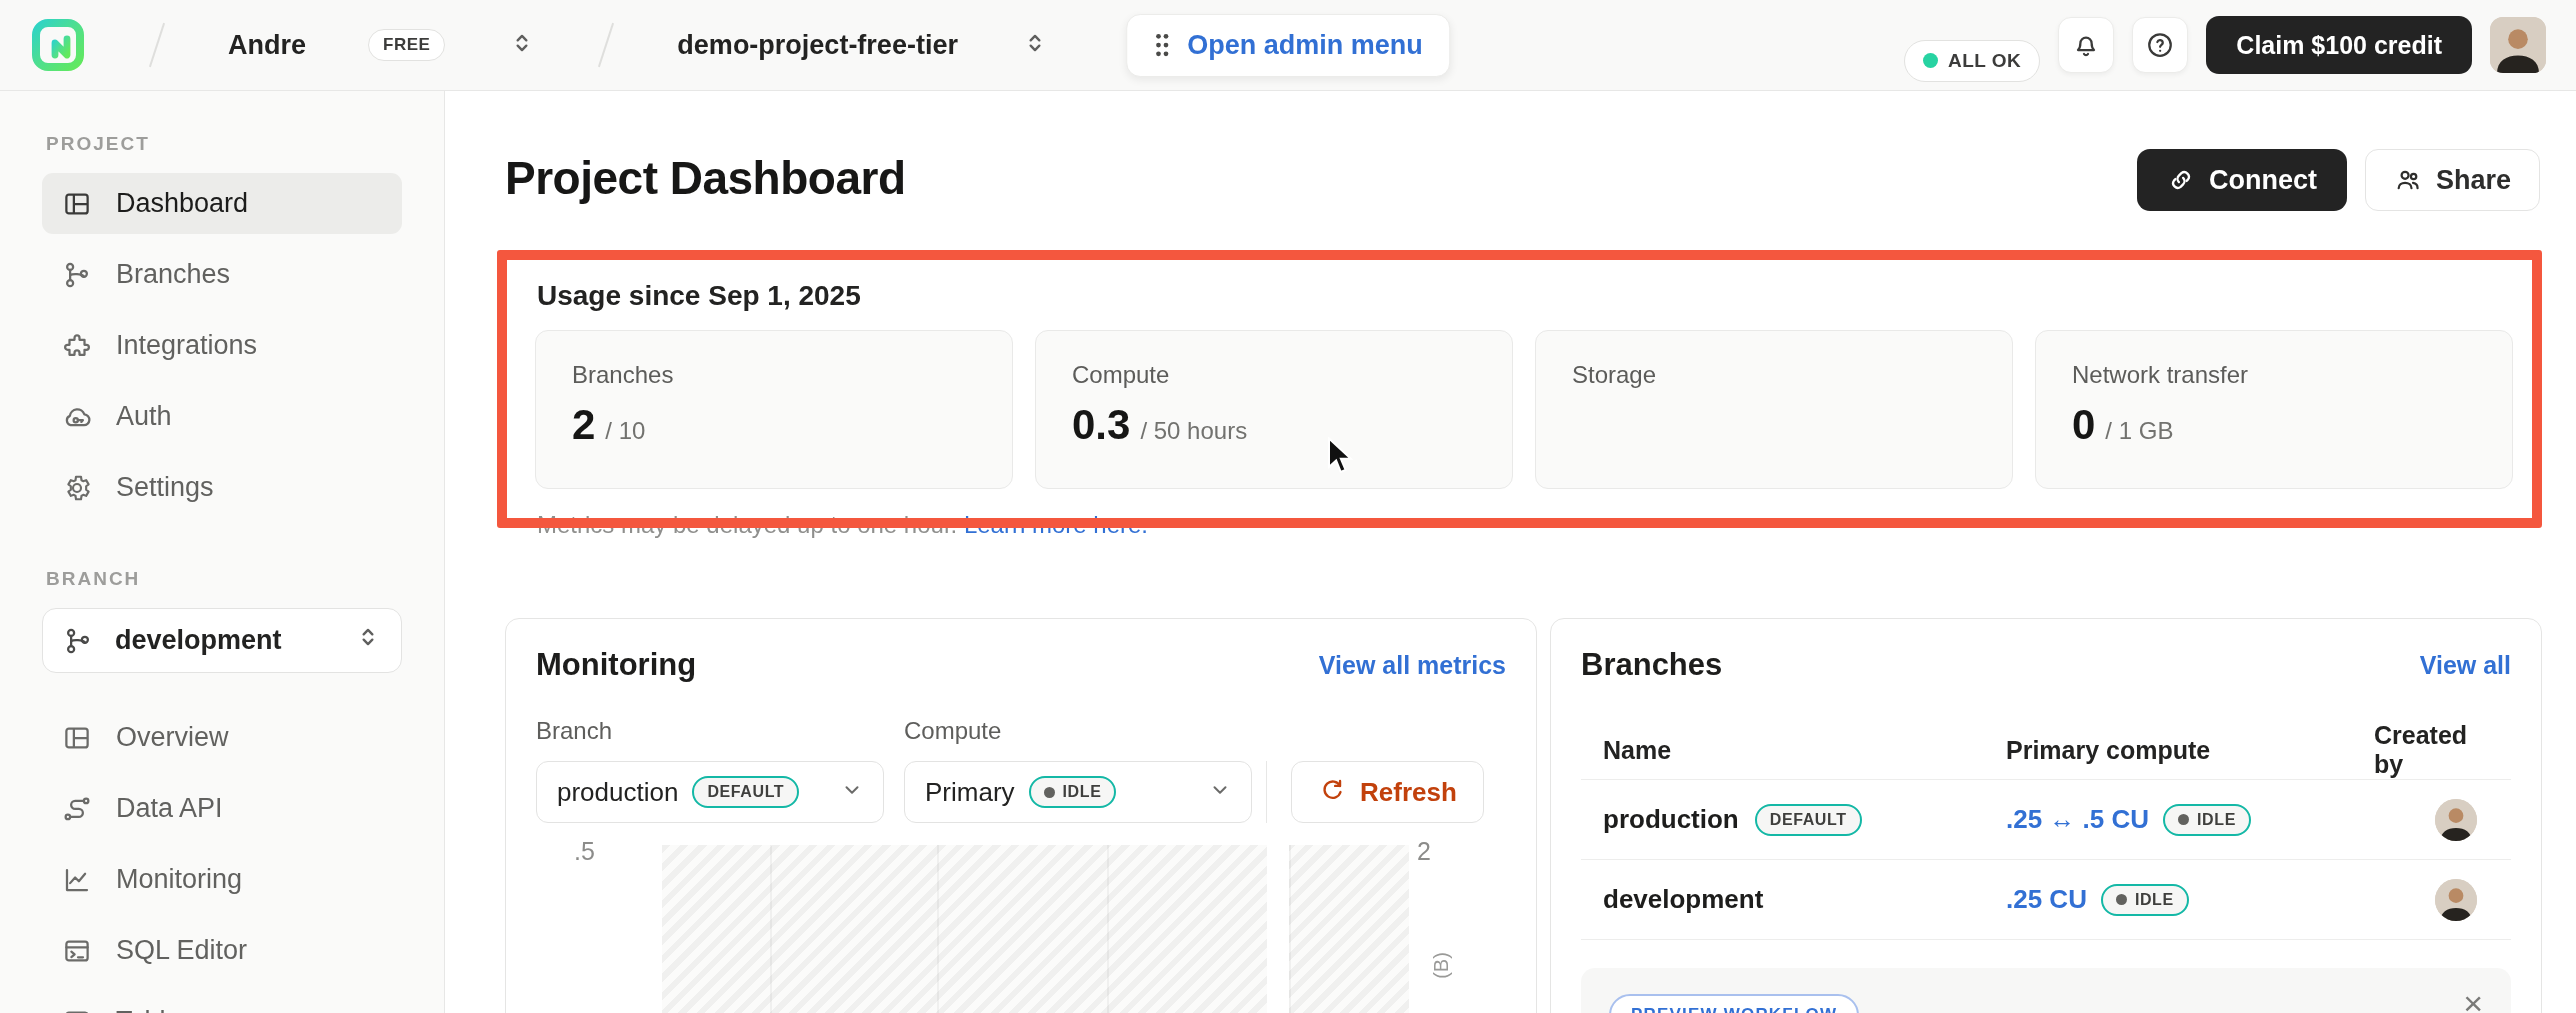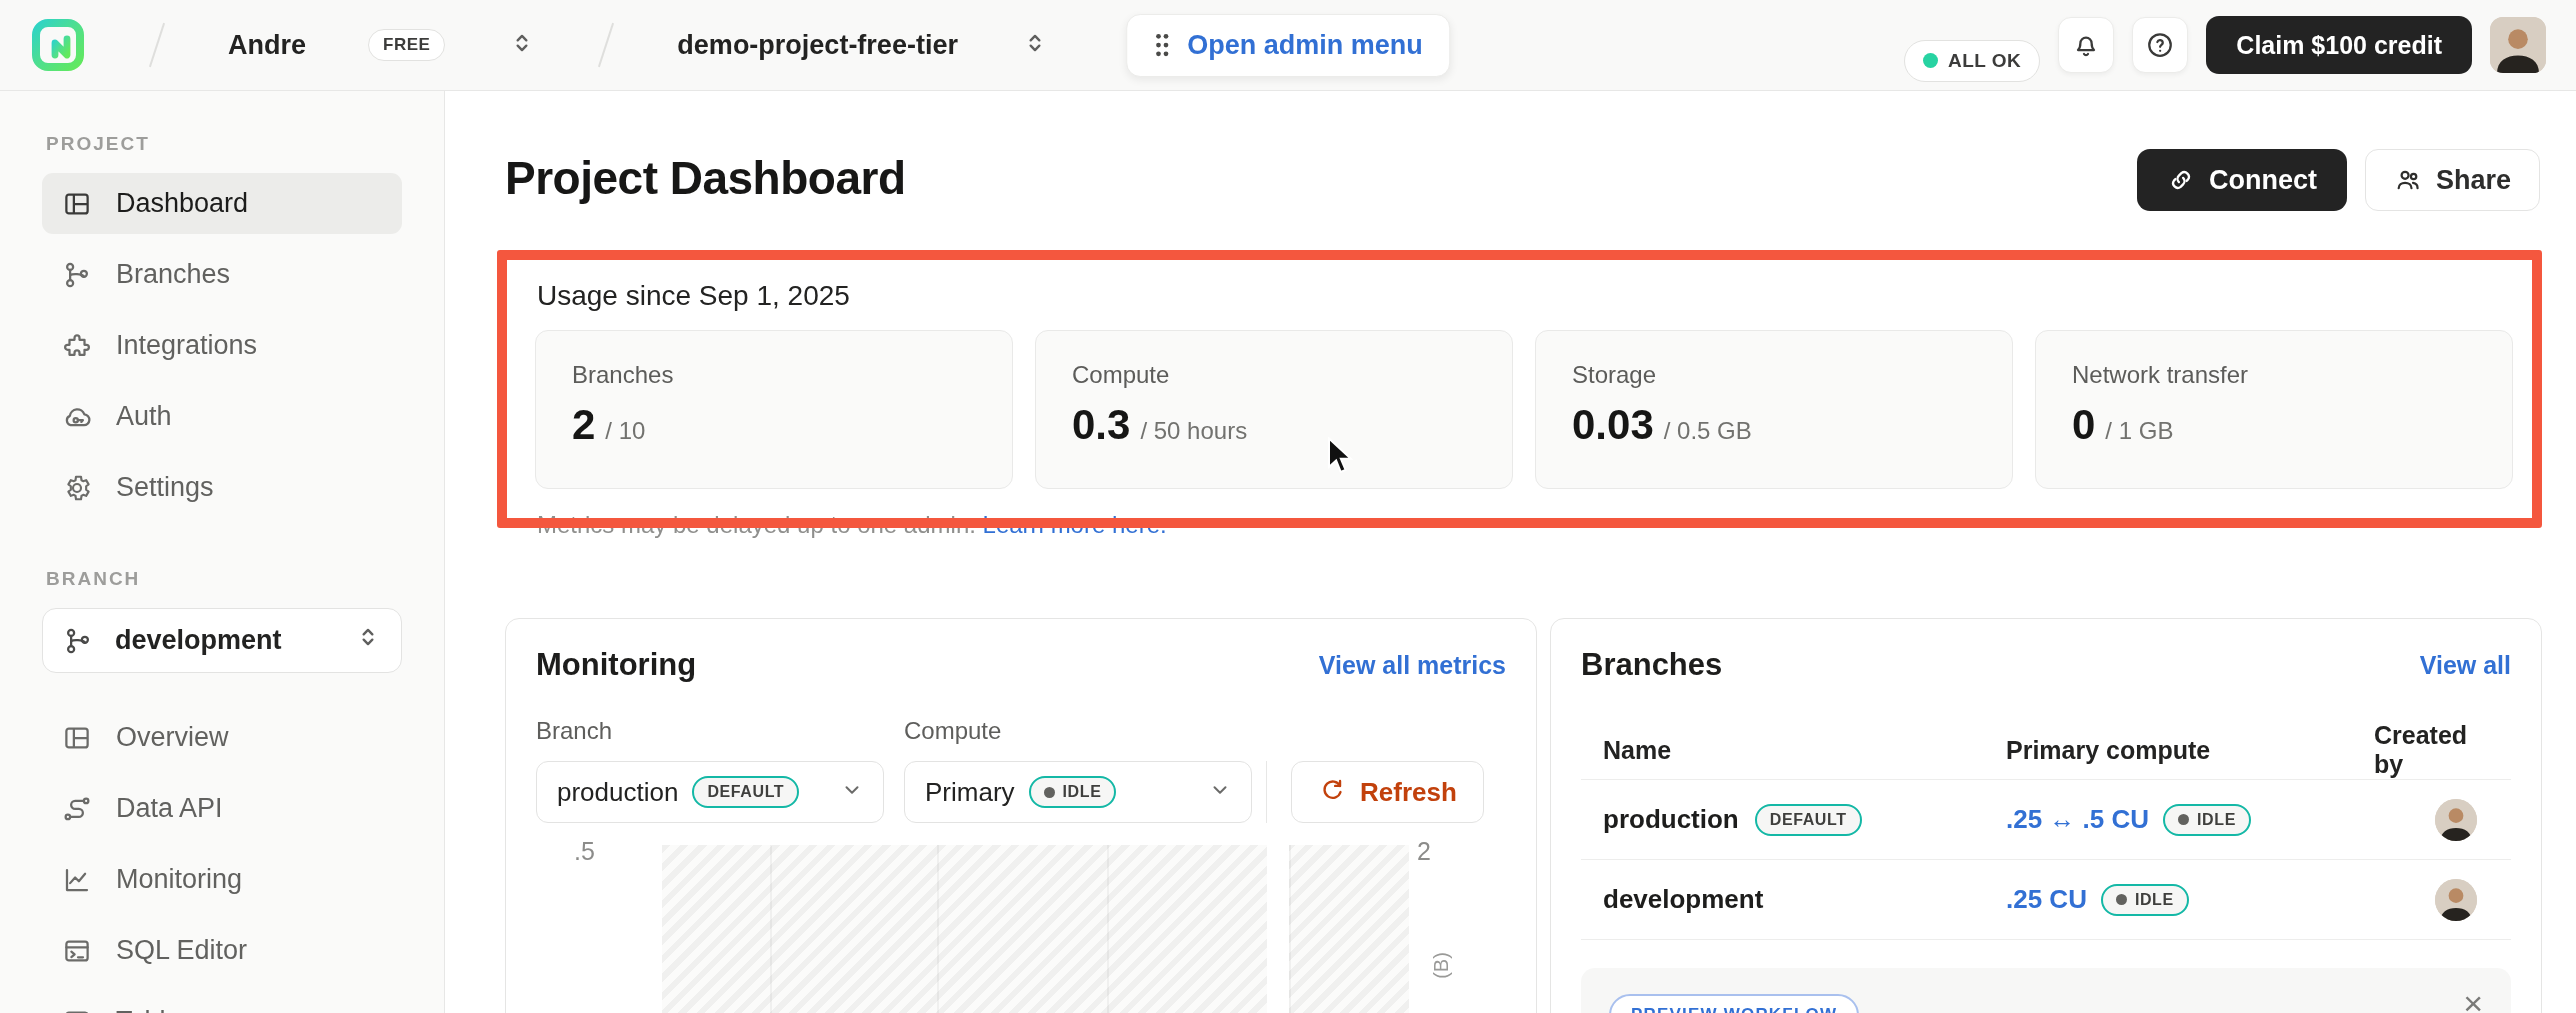--- a/index.html
+++ b/index.html
@@ -47,21 +47,21 @@
   .gap-block { height:36px; }
 
   
   .page-title { position:absolute; left:505px; top:151px; font-size:46px; font-weight:800; color:#171716; letter-spacing:-0.5px; }
   .title-actions { position:absolute; right:36px; top:149px; display:flex; gap:18px; }
   .btn-dark { display:flex; align-items:center; gap:14px; background:#232323; color:#fff; border:none;
               border-radius:13px; height:62px; padding:0 30px; font-size:27px; font-weight:700; cursor:pointer; }
   .btn-light { display:flex; align-items:center; gap:14px; background:#fff; color:#2e2e2d; border:1px solid #e4e4e3;
                border-radius:13px; height:62px; padding:0 28px; font-size:27px; font-weight:600; cursor:pointer; }
 
-  .usage-heading { position:absolute; left:537px; top:280px; font-size:28px; font-weight:400; color:#232322; }
+  .usage-heading { position:absolute; left:537px; top:280px; font-size:28px; font-weight:700; color:#232322; }
   .cards-row { position:absolute; left:535px; top:330px; width:1978px; display:flex; gap:22px; }
   .u-card { flex:1; height:159px; background:#fafaf9; border:1px solid #e9e9e8; border-radius:13px; padding:30px 36px; }
   .u-card .u-label { font-size:24px; color:#5c5c5a; }
   .u-card .u-value-row { margin-top:12px; display:flex; align-items:baseline; gap:10px; }
   .u-card .u-value { font-size:42px; font-weight:700; color:#161615; }
   .u-card .u-limit { font-size:24px; color:#72726f; }
   .metrics-note { position:absolute; left:537px; top:511px; font-size:24px; color:#8f8f8d; }
   .metrics-note a { color:#3270d4; text-decoration:none; }
 
   .hl-rect { position:absolute; left:497px; top:250px; width:2045px; height:278px;
@@ -361,36 +361,32 @@
     </div>
     <div class="u-card">
       <div class="u-label">Compute</div>
       <div class="u-value-row">
         <span class="u-value">0.3</span>
         <span class="u-limit">/ 50 hours</span>
       </div>
     </div>
     <div class="u-card">
       <div class="u-label">Storage</div>
-      <div class="u-value-row">
-        <span class="u-value">0.03</span>
-        <span class="u-limit">/ 0.5 GB</span>
-      </div>
     </div>
     <div class="u-card">
       <div class="u-label">Network transfer</div>
       <div class="u-value-row">
         <span class="u-value">0</span>
         <span class="u-limit">/ 1 GB</span>
       </div>
     </div>
   </div>
 
   <div class="metrics-note">
-    <span>Metrics may be delayed up to one admin.</span>
+    <span>Metrics may be delayed up to one hour.</span>
     <a href="#">Learn more here.</a>
   </div>
 
   <div class="hl-rect"></div>
 
   <div class="panel monitoring">
     <div class="panel-head">
       <span class="panel-title">Monitoring</span>
       <a class="panel-link" href="#">View all metrics</a>
     </div>

